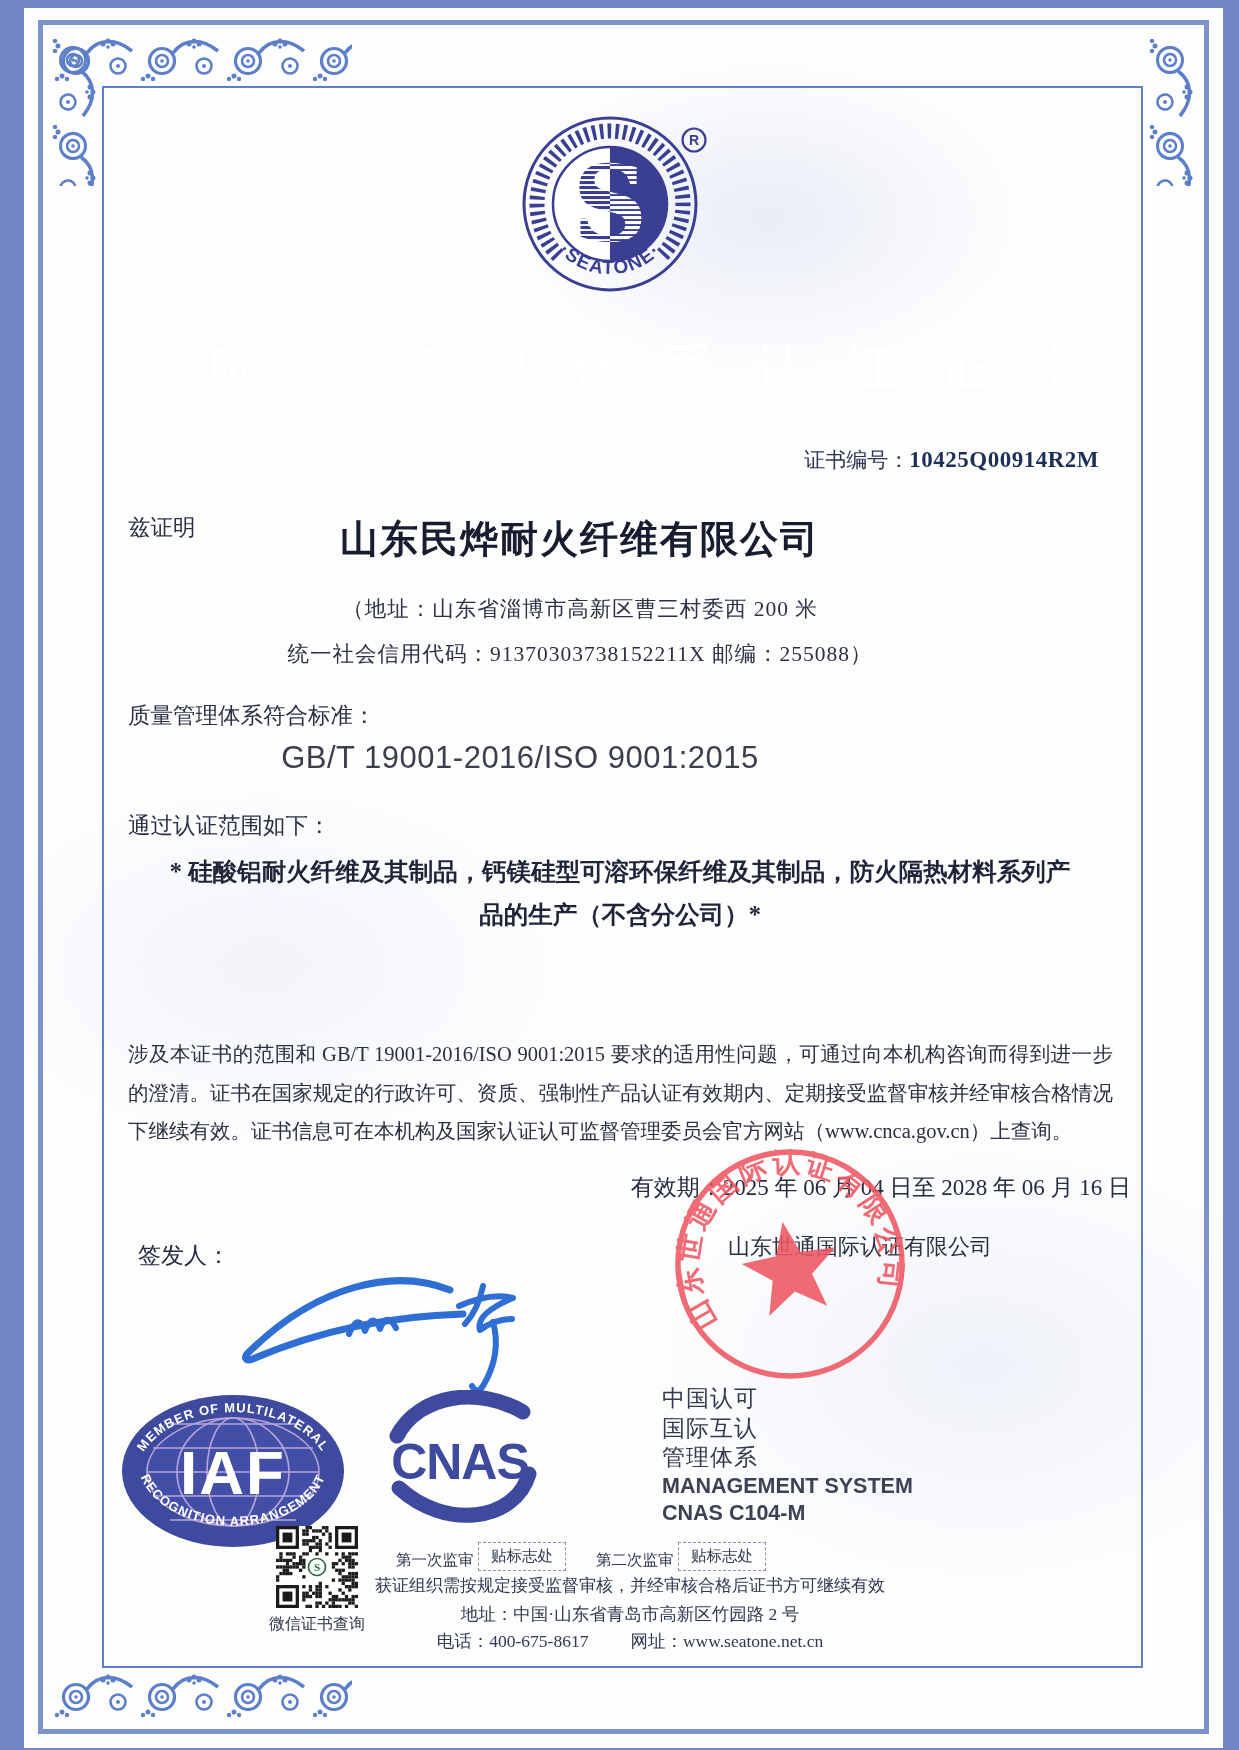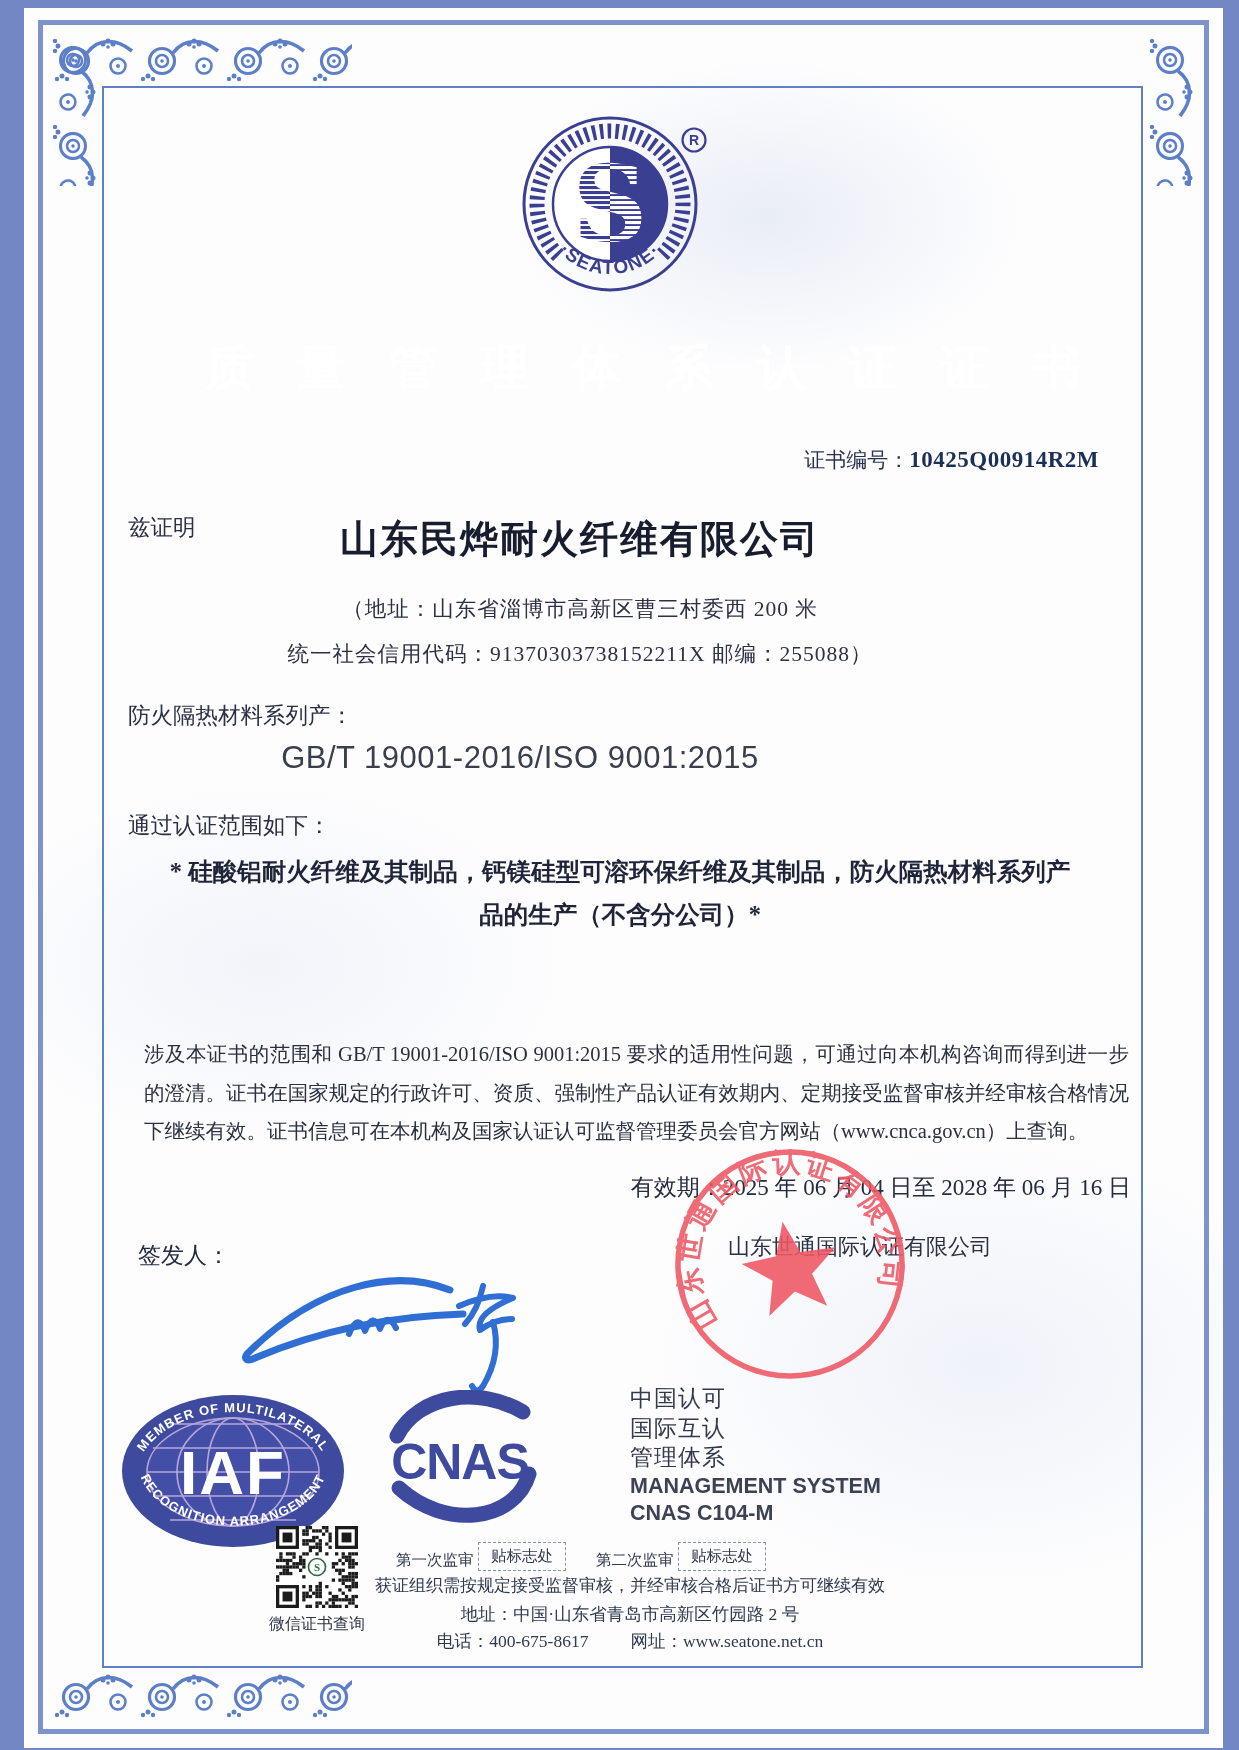--- a/index.html
+++ b/index.html
@@ -32,24 +32,24 @@
     color:#ffffff;
   }
   .certno{right:140px;top:446px;font-size:21px;color:#2b3350;}
   .certno b{font-size:23px;color:#1c2f56;letter-spacing:.5px;font-family:"Liberation Serif",serif;}
   .label{font-size:22.5px;color:#2b3045;}
   .company{left:150px;width:860px;top:514px;text-align:center;font-size:38px;font-weight:600;color:#171c2e;letter-spacing:2px;}
   .addr{left:150px;width:860px;text-align:center;font-size:21.5px;color:#2c3144;letter-spacing:1px;}
   .standard{left:120px;width:800px;top:740px;text-align:center;
     font-family:"Liberation Sans","DejaVu Sans",sans-serif;font-size:31px;color:#3a3f4b;letter-spacing:.5px;}
   .scope{left:120px;width:1000px;top:850px;text-align:center;font-size:24.5px;font-weight:600;line-height:43px;color:#1f2439;}
-  .note{left:144px;width:985px;top:1035px;font-size:20.5px;line-height:38.5px;text-align:justify;color:#2b3040;}
+  .note{left:128px;width:985px;top:1035px;font-size:20.5px;line-height:38.5px;text-align:justify;color:#2b3040;}
   .dateline{font-size:23px;color:#252b40;}
   .issuer{left:700px;width:320px;top:1232px;text-align:center;font-size:22px;color:#2b3142;}
-  .accr-text{left:630px;top:1384px;color:#333a4d;}
+  .accr-text{left:662px;top:1384px;color:#333a4d;}
   .accr-text .cn{font-size:23px;line-height:29.5px;letter-spacing:1px;}
   .accr-text .en{font-family:"Liberation Sans","DejaVu Sans",sans-serif;font-weight:700;font-size:21.5px;line-height:27px;color:#3c4254;}
   .qr-caption{left:252px;width:130px;top:1614px;text-align:center;font-size:16px;color:#2e3446;}
   .surv{font-size:15.5px;color:#333a50;}
   .sticker-box{font-size:15.5px;color:#333a50;border:1.5px dashed #8a93ad;padding:3px 12px;}
   .foot{width:600px;left:330px;text-align:center;color:#2f3950;}
   .foot-note{top:1574px;font-size:17px;}
   .foot-addr{top:1602px;font-size:17.5px;}
   .foot-contact{top:1629px;font-size:17.5px;}
   .foot-contact .gap{display:inline-block;width:42px;}
@@ -153,21 +153,21 @@
 
   <div class="abs certno">
     <span>证书编号：</span><b>10425Q00914R2M</b>
   </div>
 
   <div class="abs label" style="left:128px;top:512px">兹证明</div>
   <div class="abs company">山东民烨耐火纤维有限公司</div>
   <div class="abs addr" style="top:594px">（地址：山东省淄博市高新区曹三村委西 200 米</div>
   <div class="abs addr" style="top:639px">统一社会信用代码：91370303738152211X 邮编：255088）</div>
 
-  <div class="abs label" style="left:128px;top:700px">防火隔热材料系列产：</div>
+  <div class="abs label" style="left:128px;top:700px">质量管理体系符合标准：</div>
   <div class="abs standard">GB/T 19001-2016/ISO 9001:2015</div>
 
   <div class="abs label" style="left:128px;top:810px">通过认证范围如下：</div>
   <div class="abs scope">
     <div>* 硅酸铝耐火纤维及其制品，钙镁硅型可溶环保纤维及其制品，防火隔热材料系列产</div>
     <div>品的生产（不含分公司）*</div>
   </div>
 
   <div class="abs note">涉及本证书的范围和 GB/T 19001-2016/ISO 9001:2015 要求的适用性问题，可通过向本机构咨询而得到进一步的澄清。证书在国家规定的行政许可、资质、强制性产品认证有效期内、定期接受监督审核并经审核合格情况下继续有效。证书信息可在本机构及国家认证认可监督管理委员会官方网站（www.cnca.gov.cn）上查询。</div>
 

